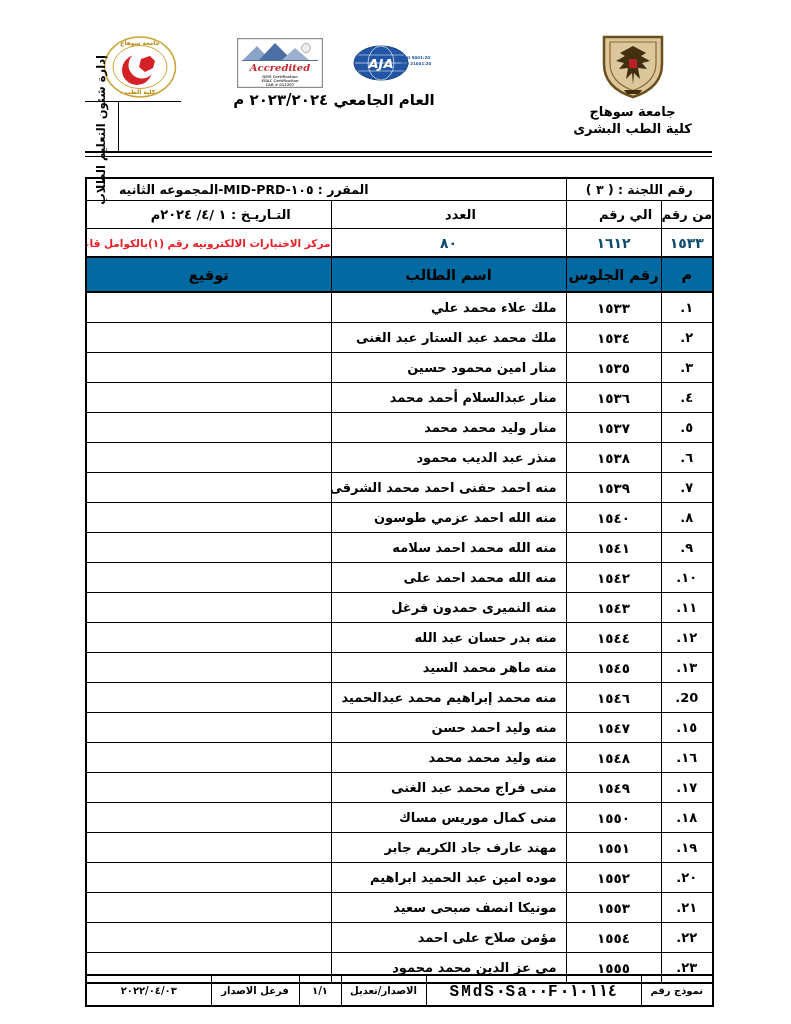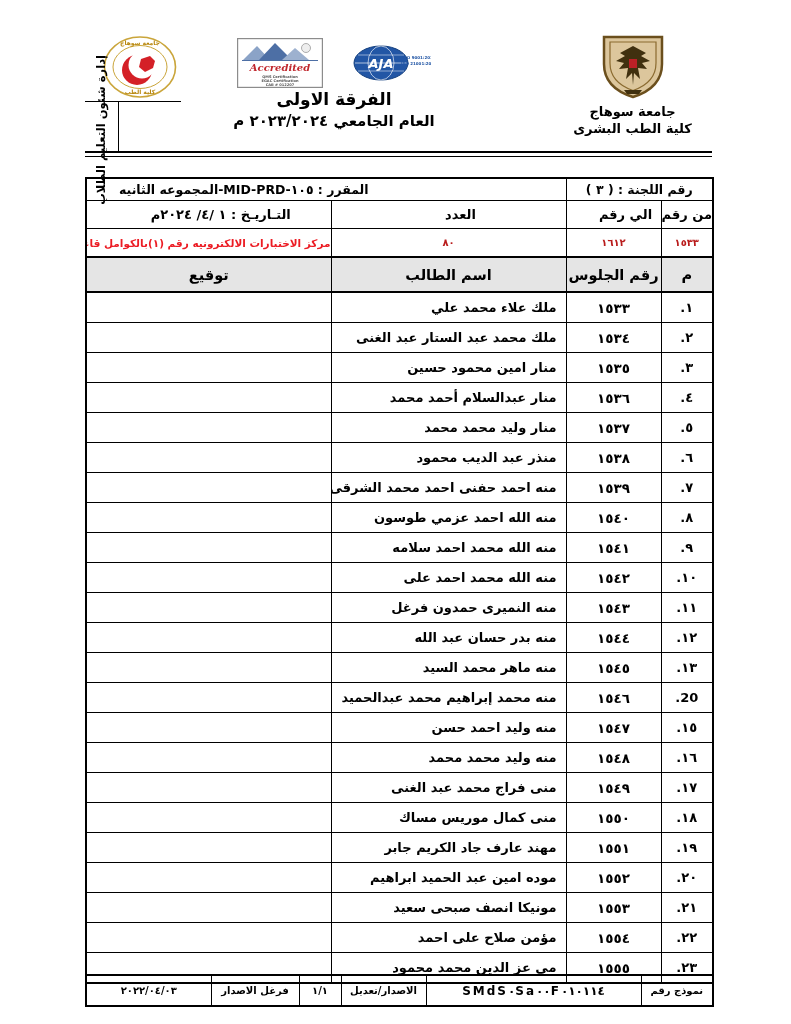--- a/index.html
+++ b/index.html
@@ -28,34 +28,34 @@
 
   
   table.main{position:absolute;top:177px;left:0;width:627px;border-collapse:collapse;
              table-layout:fixed;direction:rtl;border:2.5px solid #000;}
   .main td,.main th{border:1px solid #000;text-align:center;vertical-align:middle;
                     overflow:hidden;white-space:nowrap;font-weight:bold;padding:0;}
   .i1 td{height:21px;font-size:12.5px;}
   .i2 td{height:27px;font-size:13px;padding-left:24px;}
   .i3 td{height:27px;}
   td.course{padding-right:165px;}
-  td.red-num{color:#b91c1c;font-size:10px;}
+  td.red-num{color:#0c4a6e;font-size:14px;}
   td.hall{color:#ec1c24;font-size:10.5px;}
-  .thead th{height:33px;background:#e5e5e5;font-size:14.5px;border-top:2px solid #000;border-bottom:2px solid #000;margin-top:8px;}
+  .thead th{height:33px;background:#0369a1;font-size:14.5px;border-top:2px solid #000;border-bottom:2px solid #000;margin-top:8px;}
   .data-row td{height:29px;}
   td.no-cell{font-size:13px;}
   td.seat-cell{font-size:13.5px;}
   td.name-cell{text-align:right;padding-right:9px;font-size:13px;}
 
   
   table.footer{position:absolute;top:974px;left:0;width:627px;border-collapse:collapse;
                table-layout:fixed;direction:rtl;border:2px solid #000;}
   .footer td{border:1px solid #000;text-align:center;vertical-align:middle;height:27px;
              font-size:10px;font-weight:bold;white-space:nowrap;overflow:hidden;}
-  td.form-code{letter-spacing:2px;font-size:12px;}
+  td.form-code{letter-spacing:2px;font-size:16px;font-family:Liberation Mono, monospace;}
 </style>
 </head>
 <body>
 
 <div class="page">
  <div class="content">
 
   <div class="hdr-right">
     <svg width="74" height="66" viewBox="0 0 74 66">
       <path d="M8 3 H66 V30 C66 48 53 58 37 63 C21 58 8 48 8 30 Z" fill="#dcc69c" stroke="#6b4f1d" stroke-width="2.5"></path>
@@ -86,21 +86,20 @@
         <ellipse cx="30" cy="21" rx="27" ry="17" fill="#2256a5" stroke="#14407f" stroke-width="1"></ellipse>
         <ellipse cx="30" cy="21" rx="13" ry="17" fill="none" stroke="#ffffff" stroke-width="0.8" opacity="0.8"></ellipse>
         <line x1="4" y1="21" x2="56" y2="21" stroke="#ffffff" stroke-width="0.8" opacity="0.8"></line>
         <line x1="7" y1="13" x2="53" y2="13" stroke="#ffffff" stroke-width="0.7" opacity="0.7"></line>
         <line x1="7" y1="29" x2="53" y2="29" stroke="#ffffff" stroke-width="0.7" opacity="0.7"></line>
         <text x="30" y="25.5" font-size="13" font-weight="bold" font-style="italic" fill="#ffffff" text-anchor="middle">AJA</text>
         <text x="68" y="17" font-size="4" fill="#2256a5" text-anchor="middle">ISO 9001:2015</text>
         <text x="68" y="23" font-size="4" fill="#2256a5" text-anchor="middle">ISO 21001:2018</text>
       </svg>
     </div>
-    <div class="t2">الفرقة الاولى</div>
     <div class="t3">العام الجامعي ٢٠٢٣/٢٠٢٤ م</div>
   </div>
 
   <div class="hdr-left">
     <svg class="faculty-logo" width="74" height="62" viewBox="0 0 74 62">
       <ellipse cx="37" cy="31" rx="35.5" ry="30" fill="#ffffff" stroke="#caa53a" stroke-width="1.6"></ellipse>
       <ellipse cx="37" cy="31" rx="27" ry="21.5" fill="#ffffff" stroke="#caa53a" stroke-width="1"></ellipse>
       <circle cx="34" cy="34" r="15" fill="#d42027"></circle>
       <circle cx="39" cy="29" r="13.5" fill="#ffffff"></circle>
       <path d="M38 23 l9 -3 5 5 -2 7 -8 4 -6 -5 z" fill="#d42027"></path>

